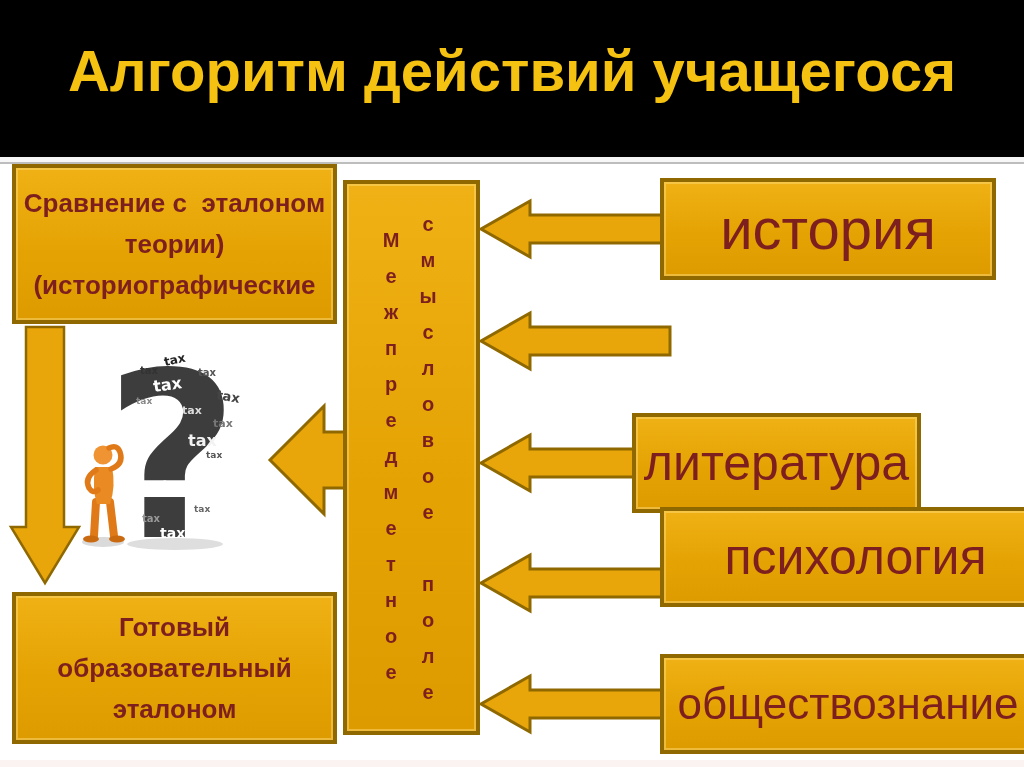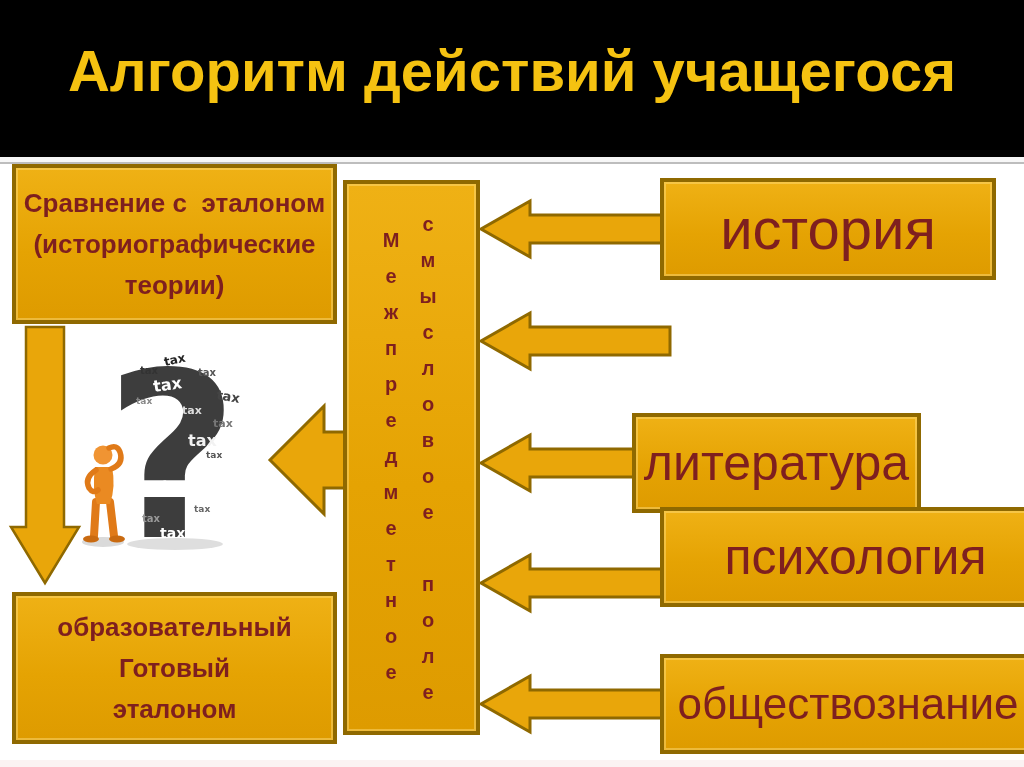--- a/index.html
+++ b/index.html
@@ -91,27 +91,27 @@
   <svg class="arrow arrow-big-left" width="82" height="122" viewBox="0 0 82 122">
     <polygon points="82,33 58,33 58,7 4,61 58,115 58,89 82,89" fill="#E9A60A" stroke="#8F6900" stroke-width="3"></polygon>
   </svg>
 
   <svg class="arrow arrow-down" width="70" height="258" viewBox="0 0 70 258">
     <polygon points="16,0 54,0 54,200 69,200 35,256 1,200 16,200" fill="#E9A60A" stroke="#8F6900" stroke-width="2.5"></polygon>
   </svg>
 
   <div class="gbox box-comparison">
     <div class="box-line">Сравнение с  эталоном</div>
+    <div class="box-line">теории)</div>
     <div class="box-line">(историографические</div>
-    <div class="box-line">теории)</div>
   </div>
 
   <div class="gbox box-product">
+    <div class="box-line">Готовый</div>
     <div class="box-line">образовательный</div>
-    <div class="box-line">Готовый</div>
     <div class="box-line">эталоном</div>
   </div>
 
   <div class="illustration">
     <svg width="200" height="200" viewBox="0 0 200 200">
 
       <ellipse cx="105" cy="192" rx="48" ry="6" fill="#dedede"></ellipse>
       <ellipse cx="33" cy="190" rx="21" ry="5" fill="#dadada"></ellipse>
 
       <text x="102" y="185" text-anchor="middle" font-size="230" font-weight="bold" font-family="DejaVu Sans, sans-serif" fill="#3d3d3d">?</text>

